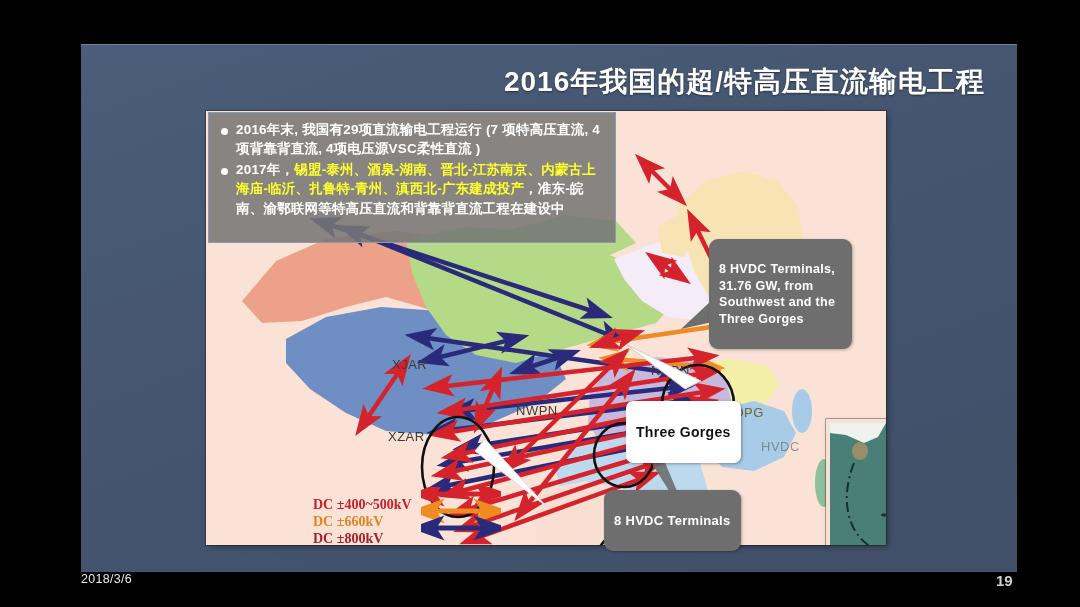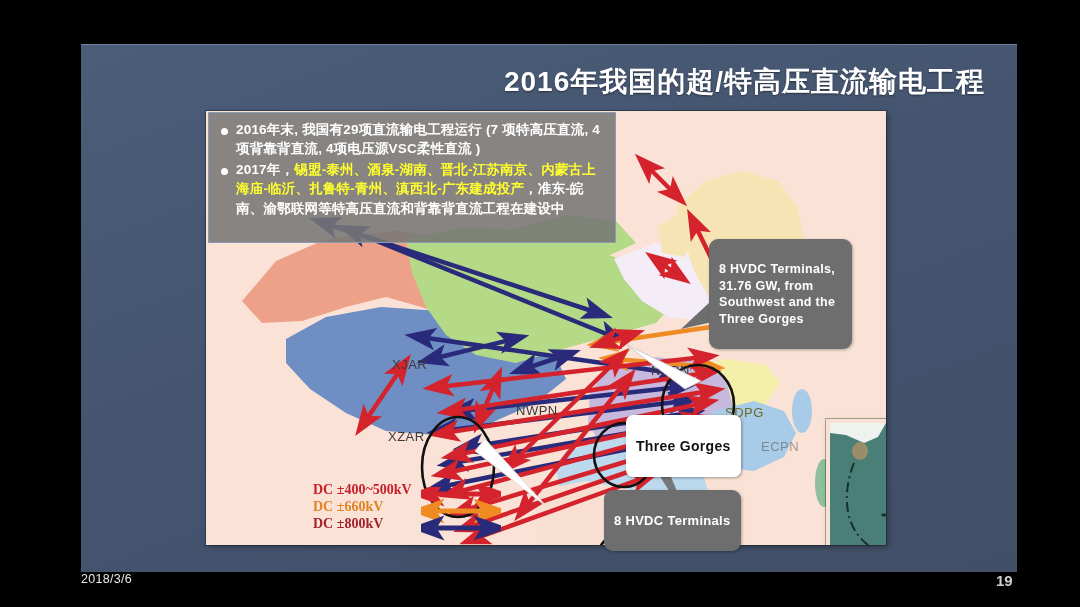--- a/index.html
+++ b/index.html
@@ -251,24 +251,24 @@
           <ellipse cx="416" cy="452" rx="26" ry="30"></ellipse>
         </g>
       </svg>
 
       <div class="rlabel" style="left:186px;top:246px">XJAR</div>
       <div class="rlabel" style="left:182px;top:318px">XZAR</div>
       <div class="rlabel" style="left:310px;top:292px">NWPN</div>
       <div class="rlabel" style="left:445px;top:252px">NCPN</div>
       <div class="rlabel dim" style="left:533px;top:197px">NEPN</div>
       <div class="rlabel olive" style="left:519px;top:294px">SDPG</div>
-      <div class="rlabel dim" style="left:555px;top:328px;opacity:.55">ECPN</div>
+      <div class="rlabel dim" style="left:555px;top:328px;opacity:.55">HVDC</div>
       <div class="rlabel dim" style="left:480px;top:415px;opacity:.55">CCPG</div>
 
-      <div class="legend" style="left:107px;top:370px;">
+      <div class="legend" style="left:107px;top:385px;">
         <div class="legend-row">
           <span class="legend-label lg-red">DC  ±400~500kV</span>
         </div>
         <div class="legend-row">
           <span class="legend-label lg-org">DC  ±660kV</span>
         </div>
         <div class="legend-row">
           <span class="legend-label lg-navy">DC  ±800kV</span>
         </div>
       </div>
@@ -320,21 +320,21 @@
       <path d="M546,300 L620,336 L604,344 Z" fill="#ffffff" stroke="#cfcfcf" stroke-width="1"></path>
 
       <path d="M466,462 L404,394 L394,406 Z" fill="#ffffff" stroke="#dcdcdc" stroke-width="1"></path>
 
       <path d="M612,484 L558,398 L574,394 Z" fill="#6e6e6e" opacity=".9"></path>
     </svg>
 
     <div class="callout" id="callout-hvdc-sw" style="left:628px;top:194px;">8 HVDC Terminals, 31.76 GW, from Southwest and the Three Gorges</div>
 
 
-    <div class="callout white" id="callout-3g" style="left:545px;top:370px;">Three Gorges</div>
+    <div class="callout white" id="callout-3g" style="left:545px;top:356px;">Three Gorges</div>
 
     <div class="callout" id="callout-hvdc8" style="left:523px;top:445px;">8  HVDC Terminals</div>
 
   </div>
 
   <div class="footer-date">2018/3/6</div>
   <div class="footer-page">19</div>
 </div>
 
 </body></html>

